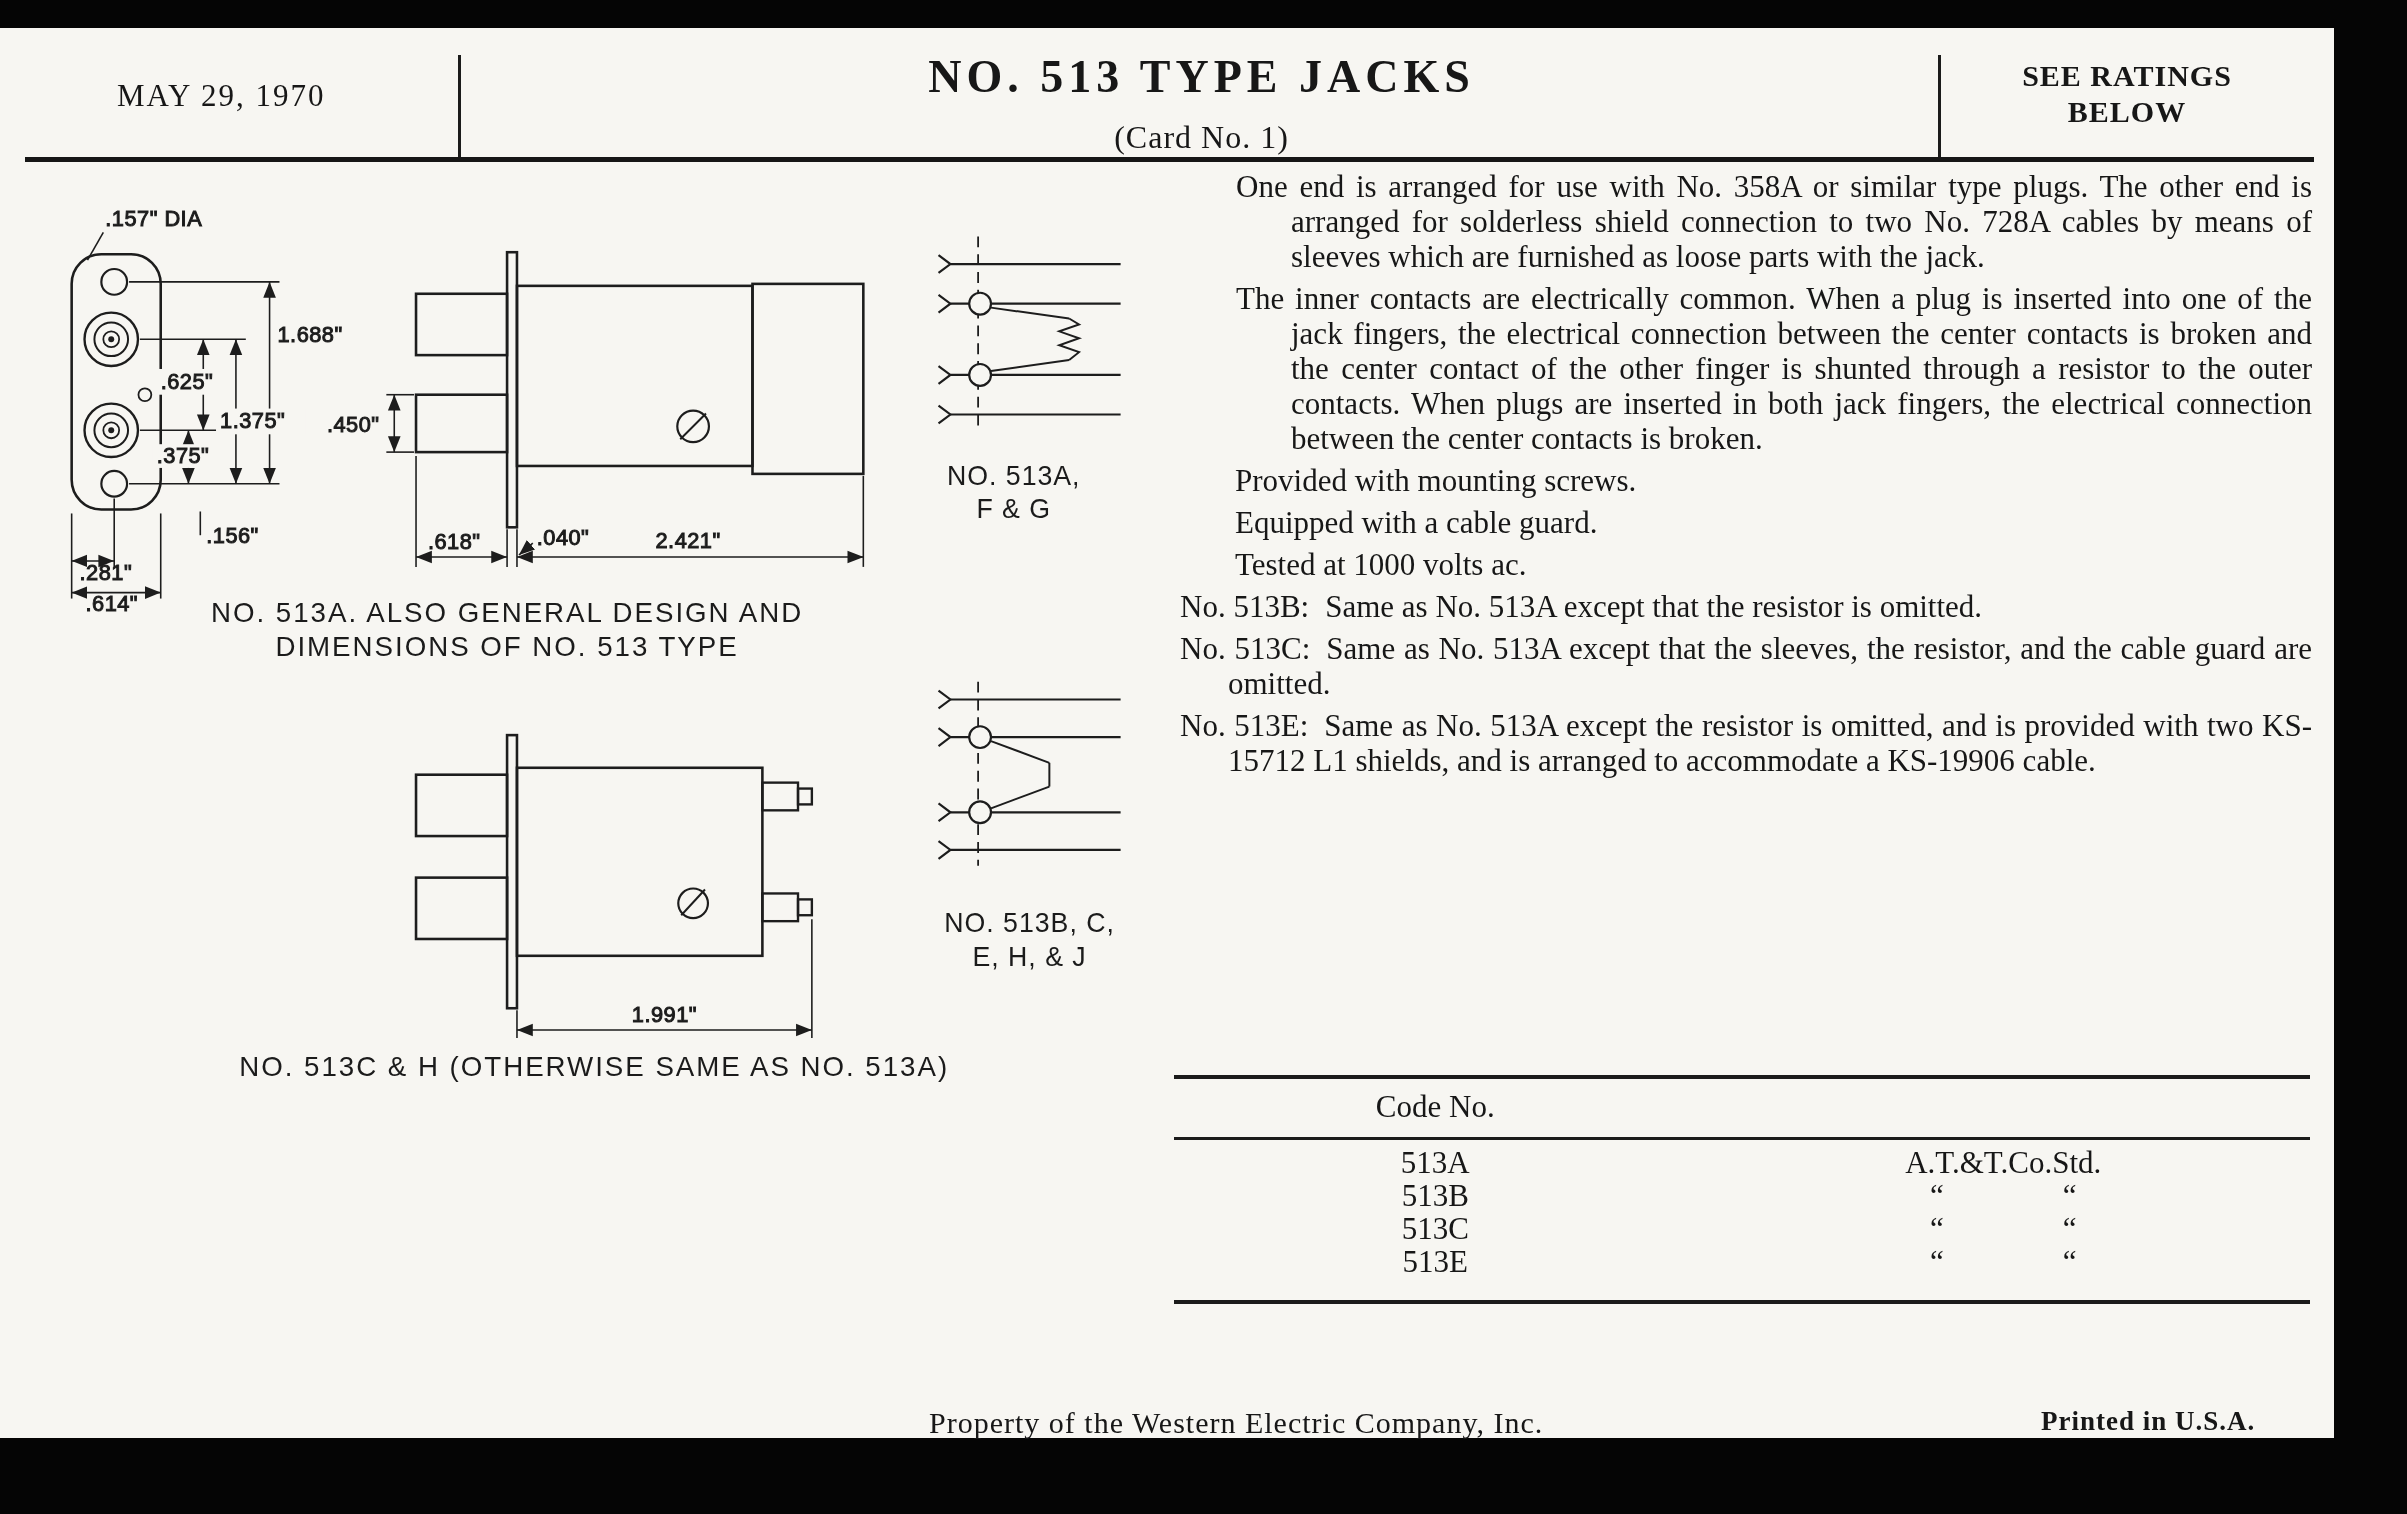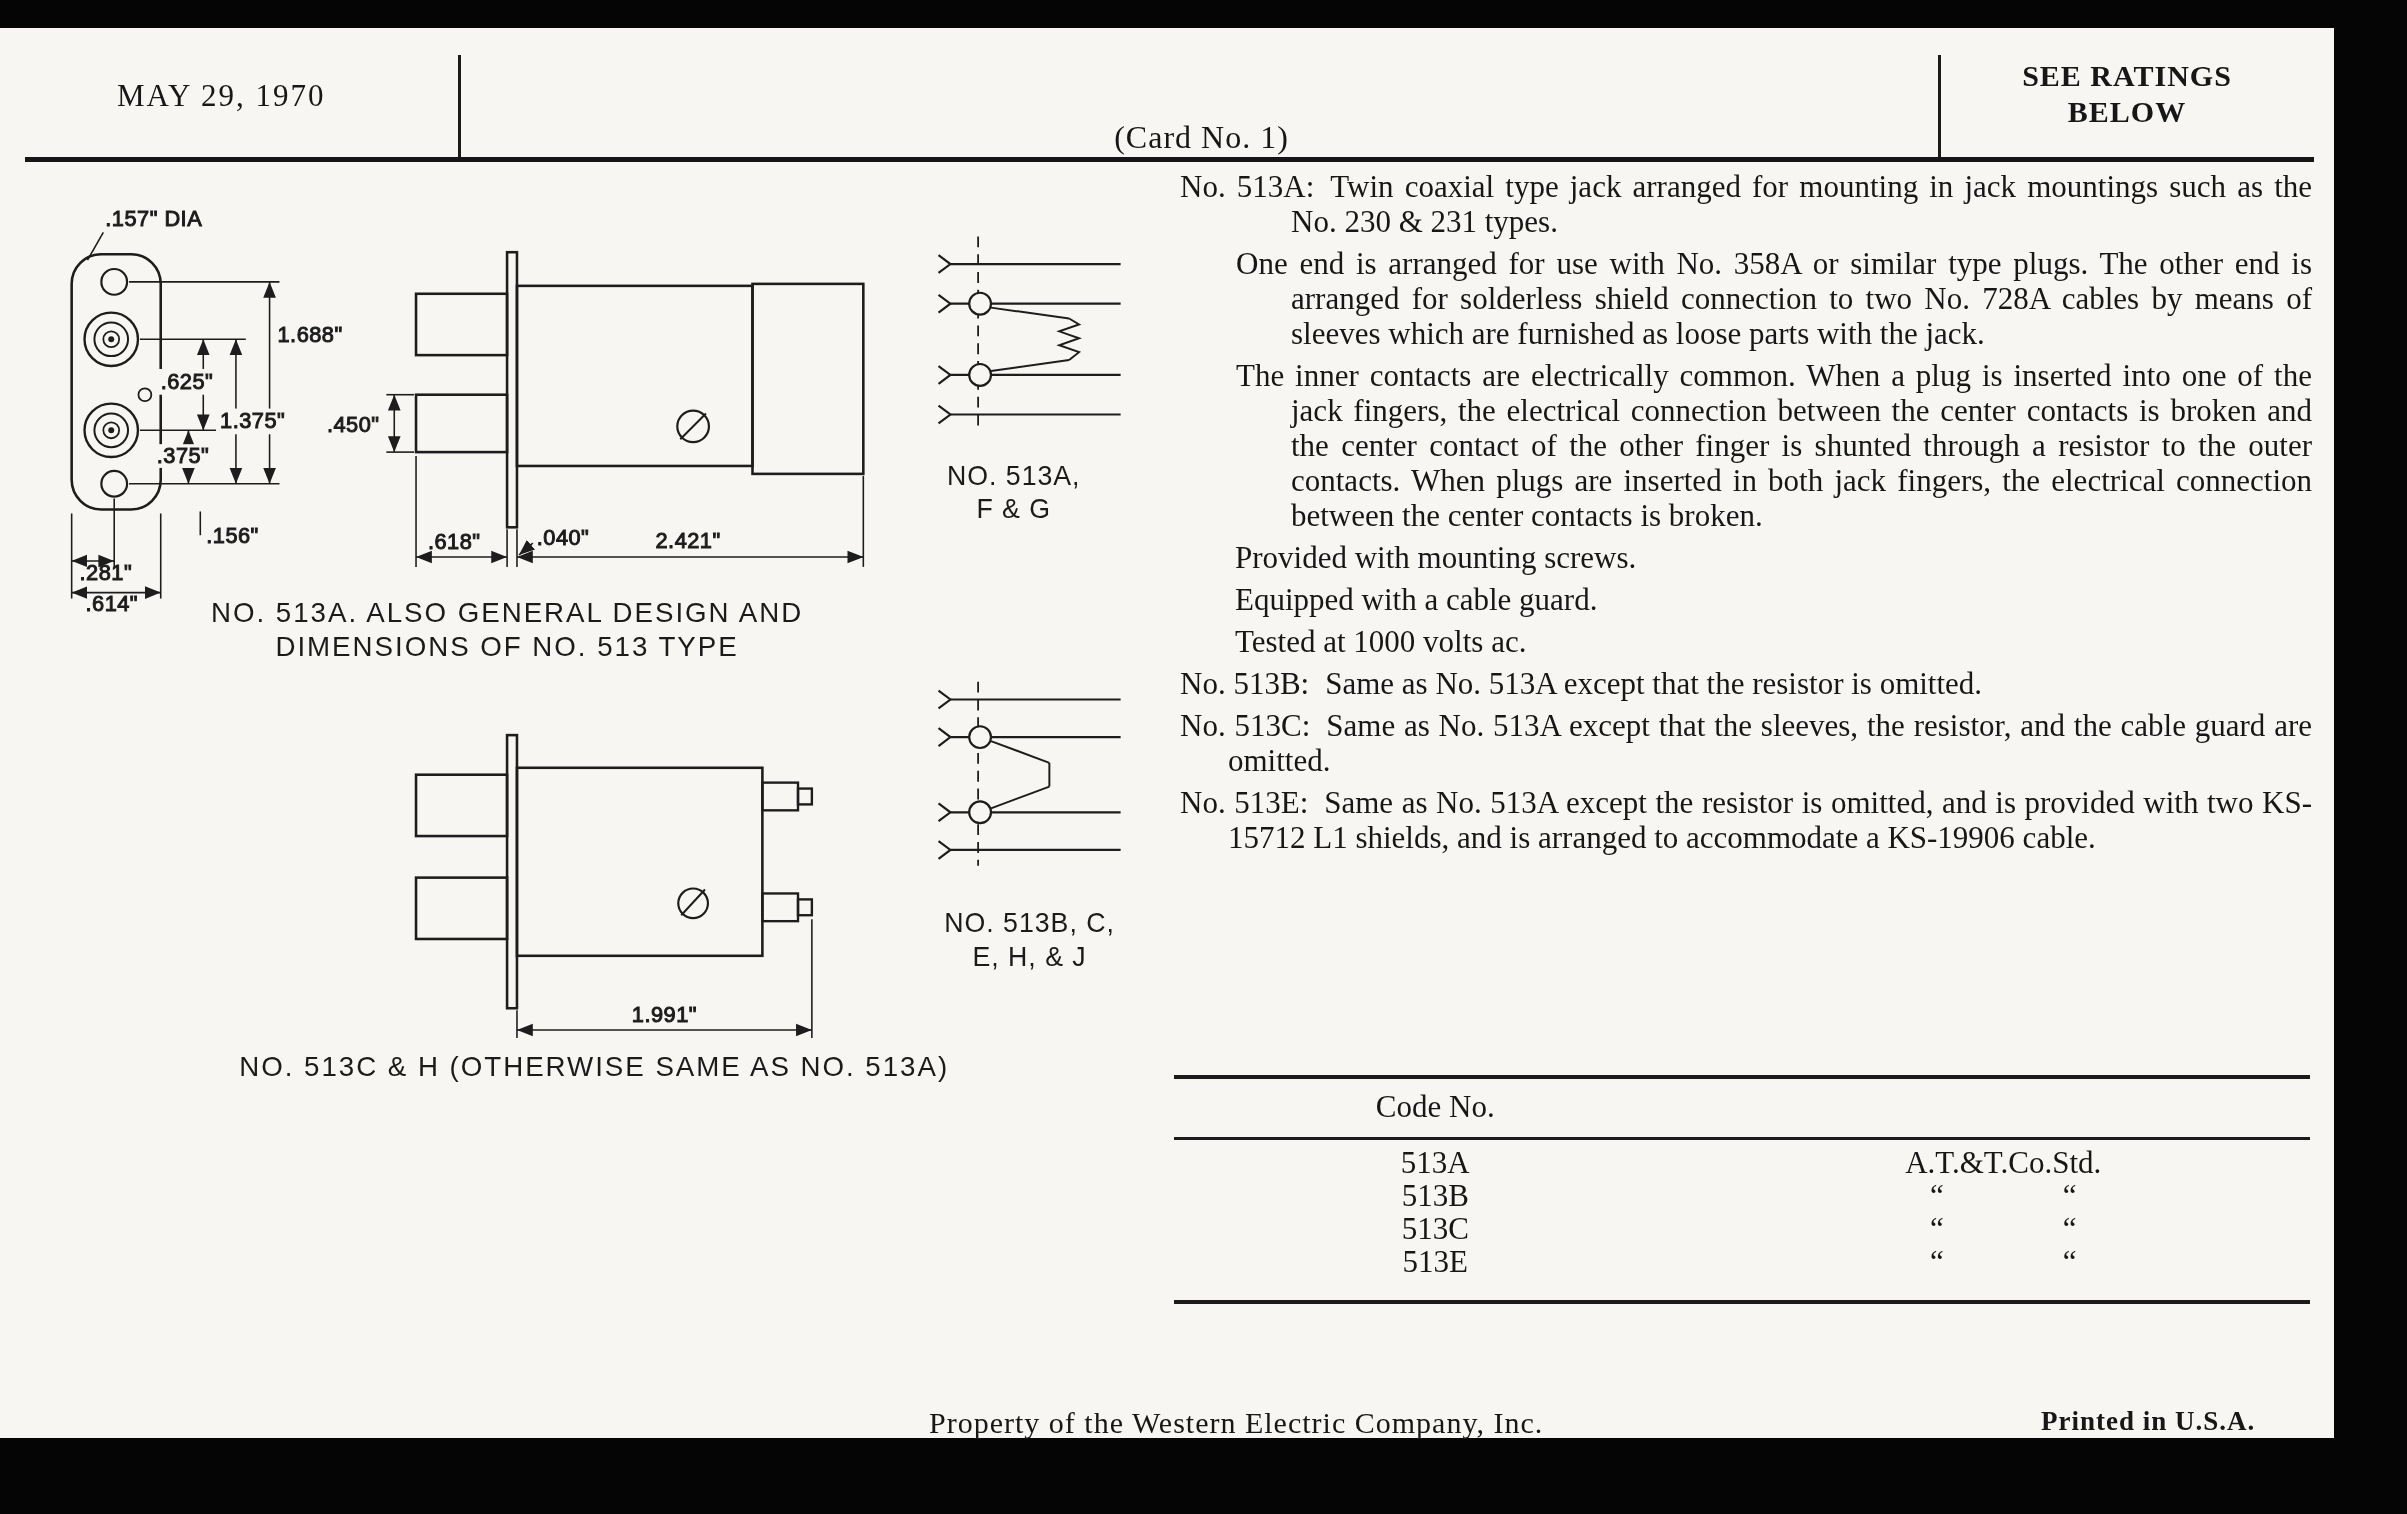--- a/index.html
+++ b/index.html
@@ -55,20 +55,21 @@
   .footer-left{position:absolute;left:929px;top:1378px;font-weight:normal;font-size:30px;letter-spacing:1px;}
   .footer-right{position:absolute;left:2041px;top:1378px;font-weight:bold;font-size:27px;letter-spacing:1px;}
 </style>
 </head>
 <body>
 
 <div class="page">
 
   <div class="hdr-date">MAY 29, 1970</div>
   <div class="hdr-div hdr-div1"></div>
+  <div class="hdr-title">NO. 513 TYPE JACKS</div>
   <div class="hdr-sub">(Card No. 1)</div>
   <div class="hdr-div hdr-div2"></div>
   <div class="hdr-note">
     <div>SEE RATINGS</div>
     <div>BELOW</div>
   </div>
   <div class="hdr-rule"></div>
 
   <svg class="drawings" width="1148" height="950" viewBox="35 178 1160 960">
     <defs>
@@ -224,21 +225,20 @@
         <line x1="1001" y1="748" x2="1060" y2="770"></line>
         <line x1="1060" y1="770" x2="1060" y2="794"></line>
         <line x1="1001" y1="816" x2="1060" y2="794"></line>
       </g>
     </g>
     <text class="svg-lbl" x="1040" y="941" text-anchor="middle">NO. 513B, C,</text>
     <text class="svg-lbl" x="1040" y="975" text-anchor="middle">E, H, &amp; J</text>
   </svg>
 
   <div class="text-col">
-    <p class="p-main"><span class="lead">No. 513A:</span><span>Twin coaxial type jack arranged for mounting in jack mountings such as the No. 230 &amp; 231 types.</span></p>
     <p class="p-sub"><span>One end is arranged for use with No. 358A or similar type plugs. The other end is arranged for solderless shield connection to two No. 728A cables by means of sleeves which are furnished as loose parts with the jack.</span></p>
     <p class="p-sub"><span>The inner contacts are electrically common. When a plug is inserted into one of the jack fingers, the electrical connection between the center contacts is broken and the center contact of the other finger is shunted through a resistor to the outer contacts. When plugs are inserted in both jack fingers, the electrical connection between the center contacts is broken.</span></p>
     <p class="p-single"><span>Provided with mounting screws.</span></p>
     <p class="p-single"><span>Equipped with a cable guard.</span></p>
     <p class="p-single"><span>Tested at 1000 volts ac.</span></p>
     <p class="p-entry"><span class="lead">No. 513B:</span><span>Same as No. 513A except that the resistor is omitted.</span></p>
     <p class="p-entry"><span class="lead">No. 513C:</span><span>Same as No. 513A except that the sleeves, the resistor, and the cable guard are omitted.</span></p>
     <p class="p-entry"><span class="lead">No. 513E:</span><span>Same as No. 513A except the resistor is omitted, and is provided with two KS-15712 L1 shields, and is arranged to accommodate a KS-19906 cable.</span></p>
   </div>
 

